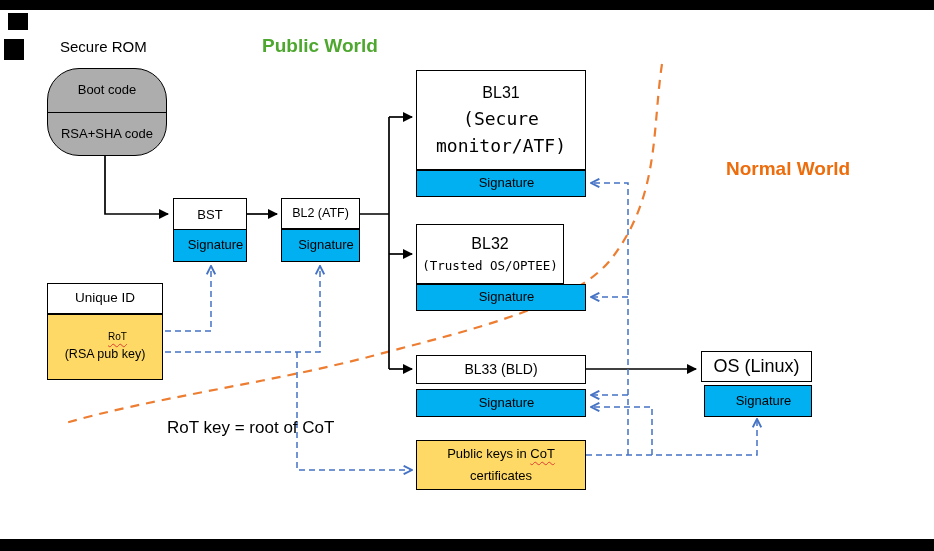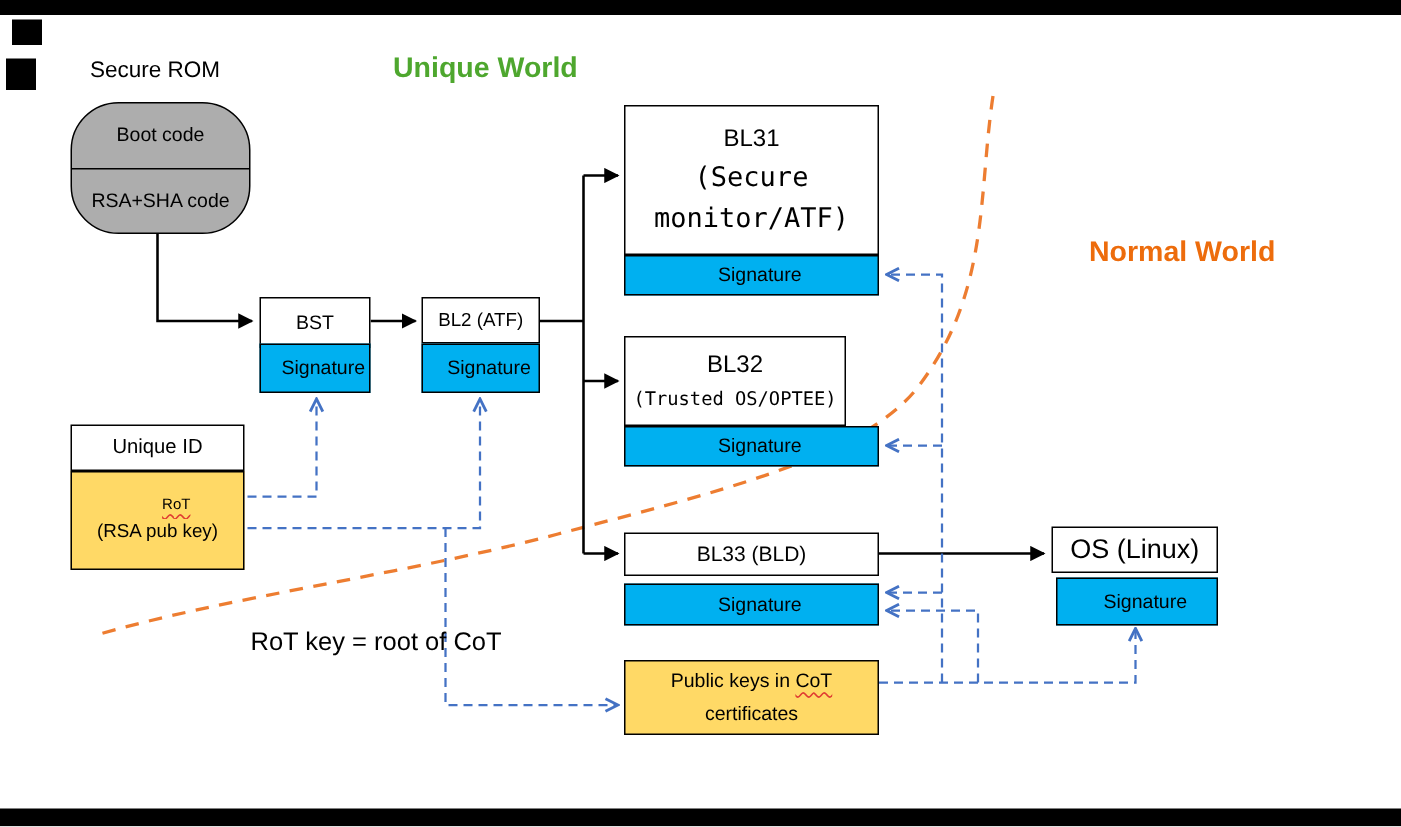--- a/index.html
+++ b/index.html
@@ -110,21 +110,21 @@
     <path class="stroke-blue" marker-end="url(#mBlue)" d="M165 352 H320 V267"></path>
     <path class="stroke-blue" marker-end="url(#mBlue)" d="M297 352 V470 H411"></path>
     <path class="stroke-blue" marker-end="url(#mBlue)" d="M586 455 H757 V420"></path>
     <path class="stroke-blue" marker-end="url(#mBlue)" d="M628 455 V183 H592"></path>
     <path class="stroke-blue" marker-end="url(#mBlue)" d="M628 297 H592"></path>
     <path class="stroke-blue" marker-end="url(#mBlue)" d="M628 395 H592"></path>
     <path class="stroke-blue" marker-end="url(#mBlue)" d="M652 455 V407 H592"></path>
   </svg>
 
   <div class="label rom-label">Secure ROM</div>
-  <div class="world secure">Unique World</div>
+  <div class="world secure">Public World</div>
   <div class="world normal">Normal World</div>
   <div class="label otp-label">OTP</div>
   <div class="label rot-note">RoT key = root of CoT</div>
 
   <div class="box gray-box rom-box">
     <div class="rom-cell">Boot code</div>
     <div class="rom-cell last">RSA+SHA code</div>
   </div>
 
   <div class="box bst">

